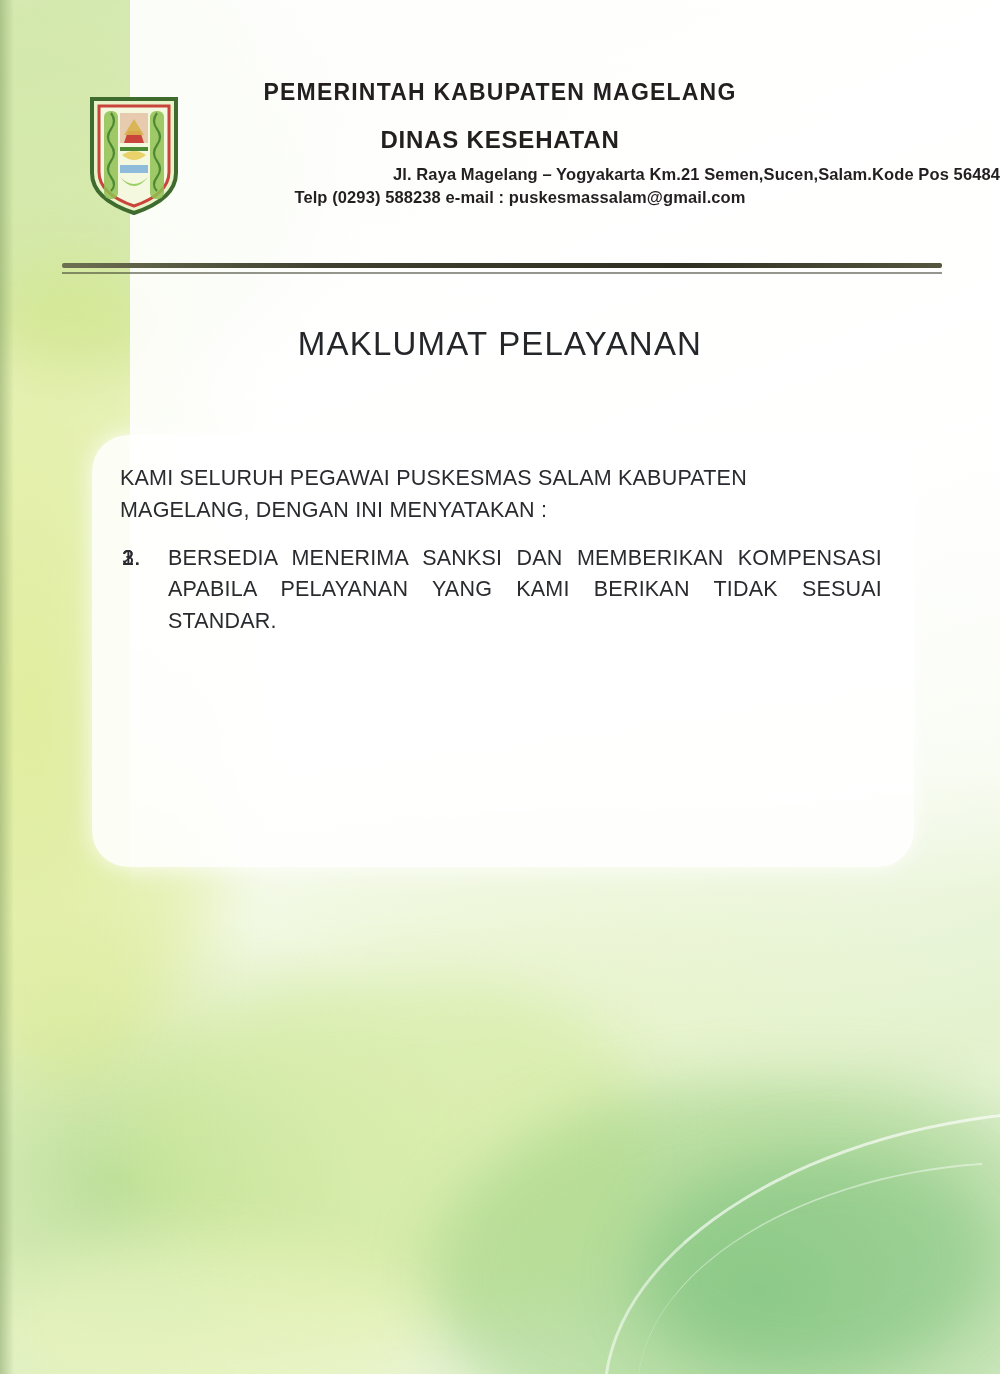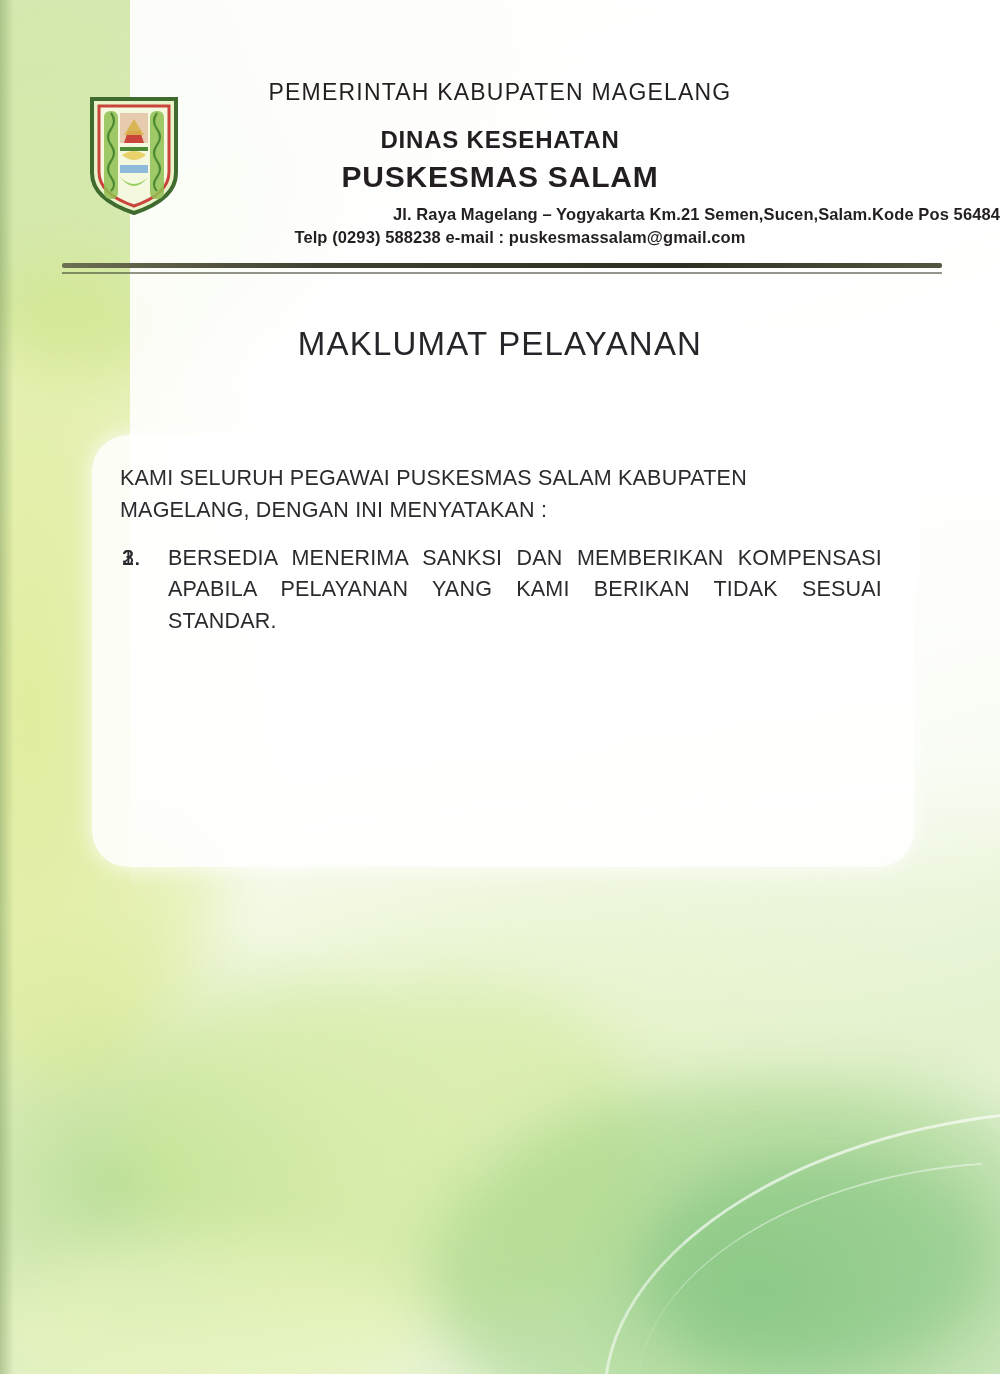--- a/index.html
+++ b/index.html
@@ -94,21 +94,21 @@
     width: 1000px;
     text-align: center;
   }
   .header-line1, .header-line2, .header-line3 {
     color: #231f20;
     letter-spacing: 0.6px;
     line-height: 1.25;
   }
   .header-line1 {
     font-size: 23px;
-    font-weight: normal;
+    font-weight: bold;
     letter-spacing: 1.2px;
   }
   .header-line2 {
     font-size: 24px;
     font-weight: bold;
     margin-top: 18px;
     letter-spacing: 0.8px;
   }
   .header-line3 {
     font-size: 30px;
@@ -252,21 +252,20 @@
         <rect x="34" y="52" width="28" height="4" fill="#4e8a33"></rect>
         <path d="M36 60 q12 -8 24 0 q-12 10 -24 0 z" fill="#e9d26a"></path>
         <path d="M34 70 h28 v8 h-28 z" fill="#6ea8d8" opacity="0.75"></path>
         <path d="M34 82 q14 14 28 0 q-14 18 -28 0 z" fill="#9ccf63"></path>
       </svg>
     </div>
 
     <div class="header">
       <div class="header-line1">PEMERINTAH KABUPATEN  MAGELANG</div>
       <div class="header-line2">DINAS KESEHATAN</div>
-      <div class="header-line3">PUSKESMAS SALAM</div>
       <div class="header-addr">Jl. Raya Magelang – Yogyakarta Km.21 Semen,Sucen,Salam.Kode Pos 56484</div>
       <div class="header-contact">Telp (0293) 588238 e-mail : puskesmassalam@gmail.com</div>
     </div>
 
     <div class="rule"></div>
     <div class="rule-thin"></div>
 
     <div class="doc-title">MAKLUMAT PELAYANAN</div>
 
     <div class="card"></div>

